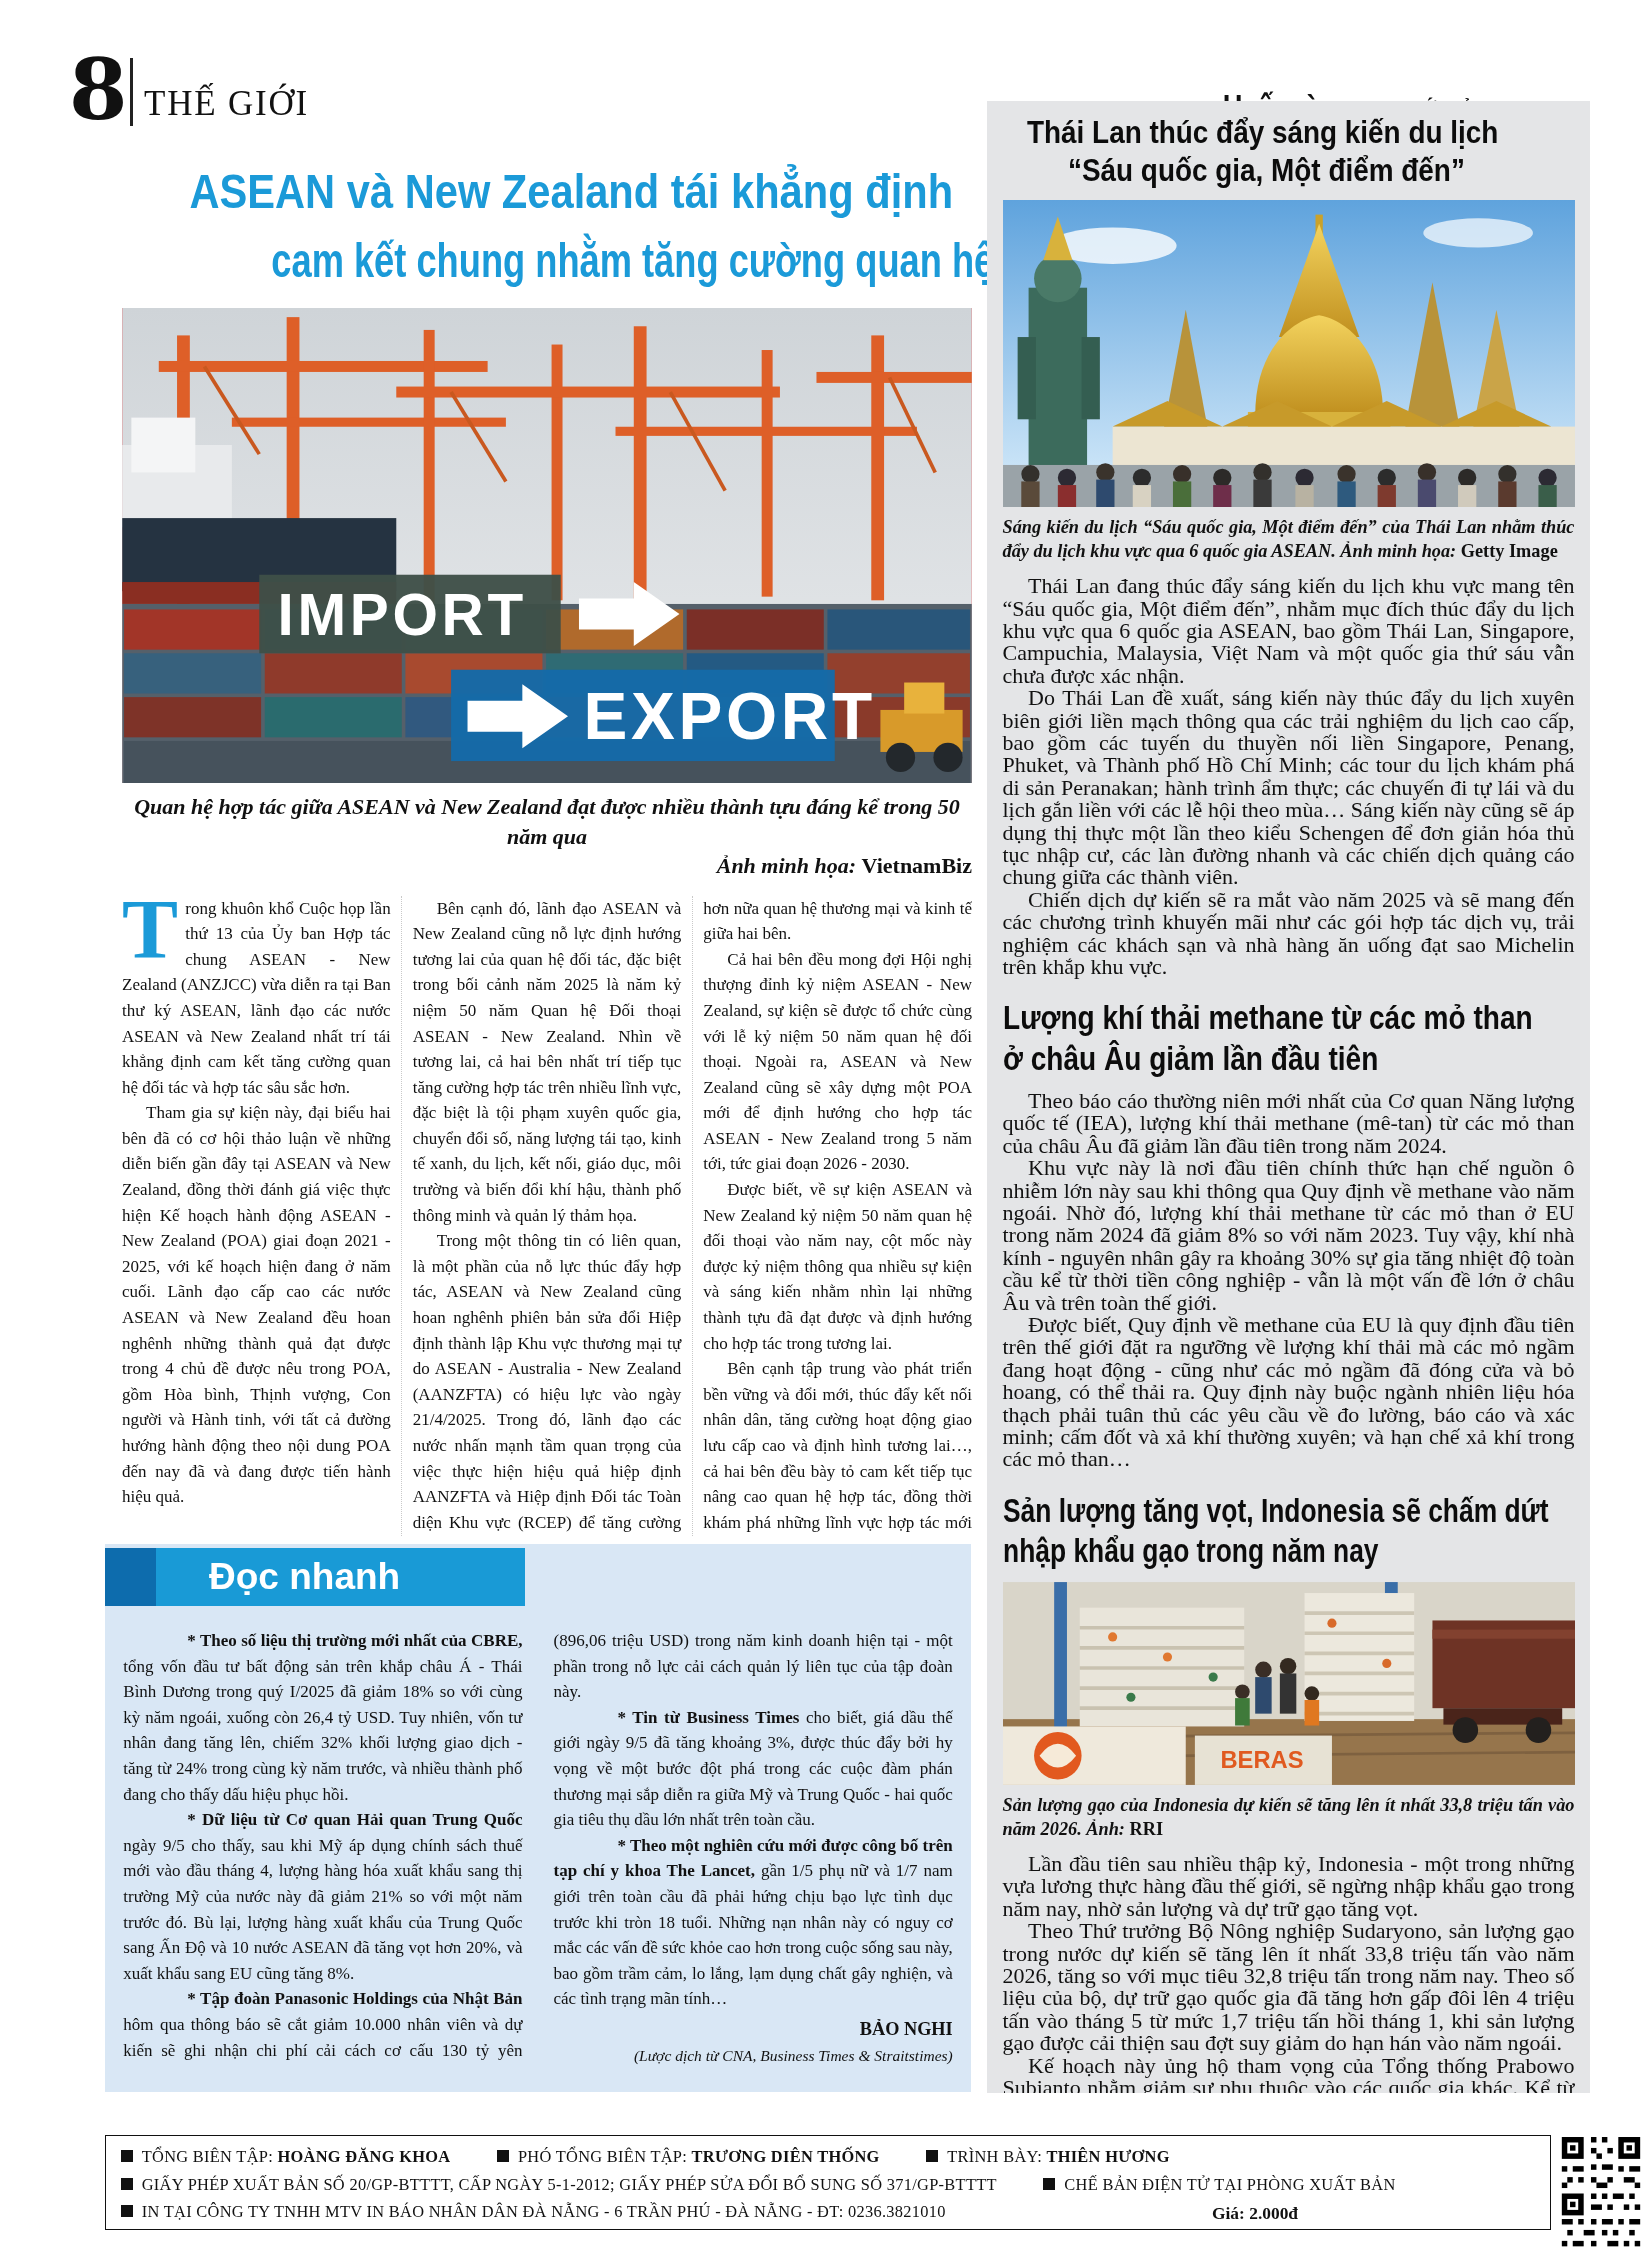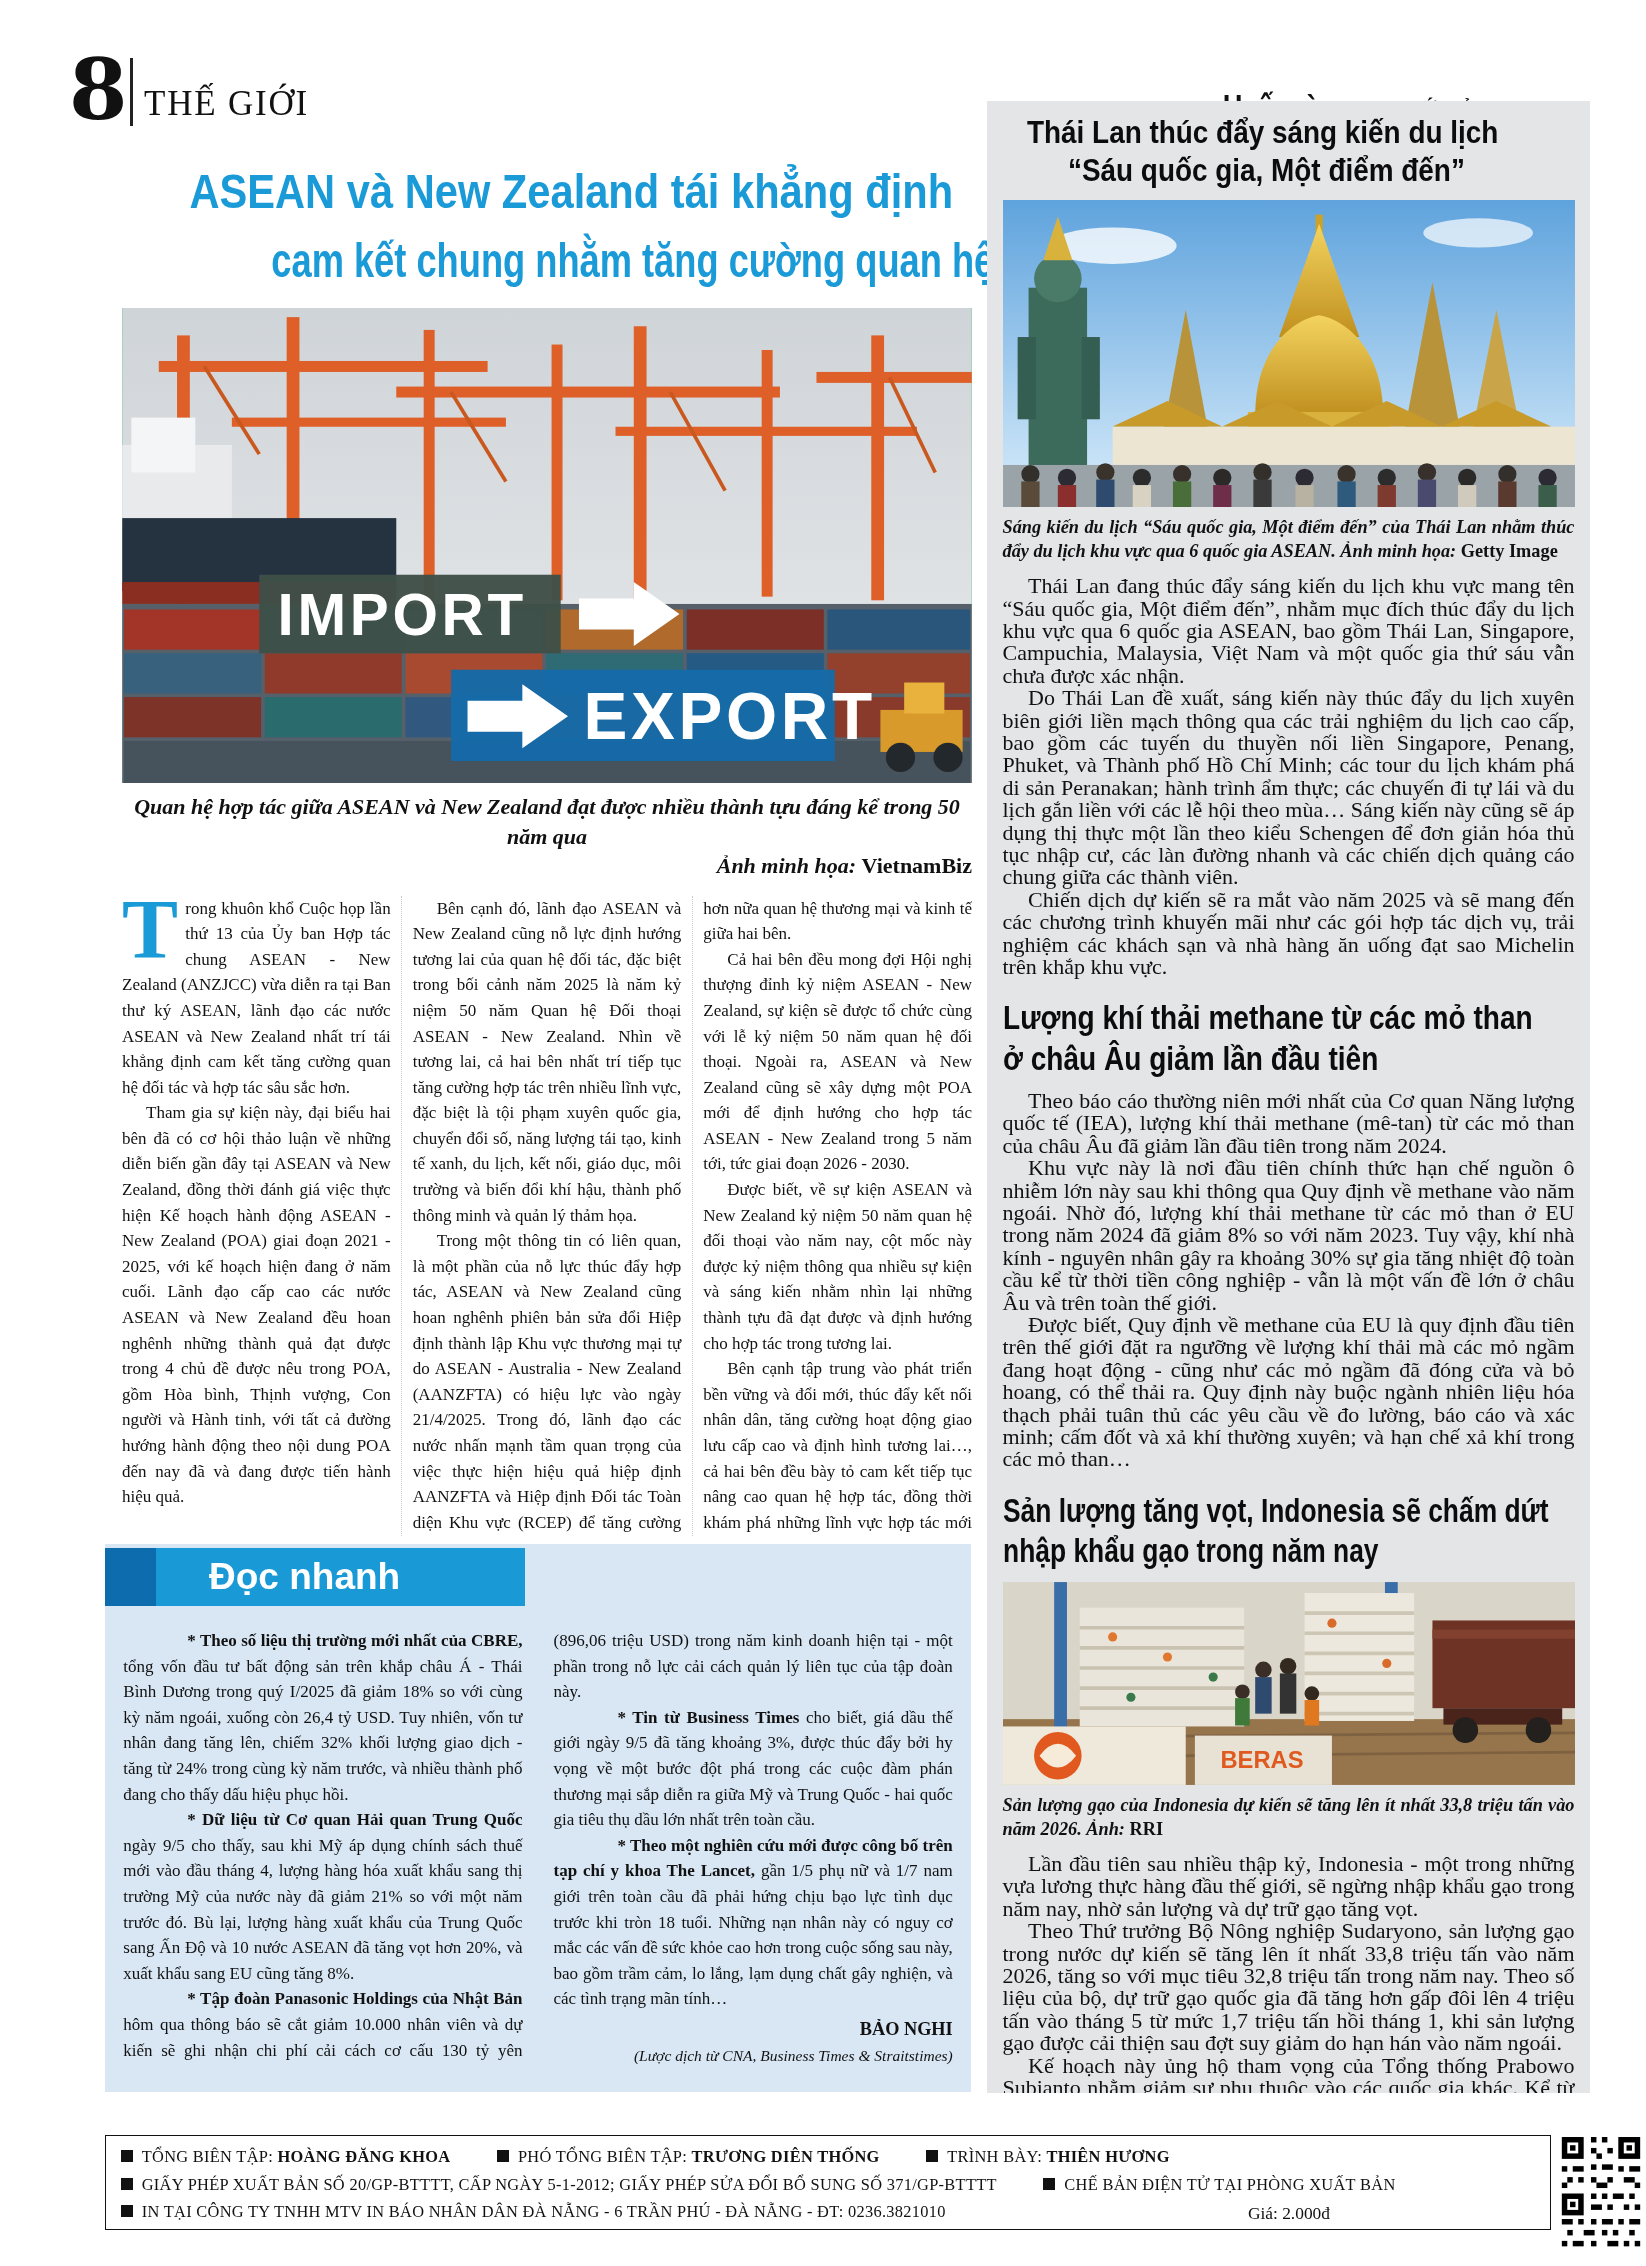--- a/index.html
+++ b/index.html
@@ -14,21 +14,21 @@
   .hdr-right { position:absolute; right:57px; top:88px; white-space:nowrap; }
   .hdr-masthead { display:inline-block; font-family:"Liberation Sans", sans-serif; font-weight:bold; font-size:38px; transform:scaleX(.72); transform-origin:right center; letter-spacing:-0.9px; vertical-align:middle; }
   .hdr-date { display:inline-block; font-size:21px; font-weight:bold; letter-spacing:0.9px; margin-left:5.5px; vertical-align:middle; font-family:"Liberation Serif", serif; }
 
   
   .main-left { position:absolute; left:122px; top:163px; width:850px; }
   .blue-head { text-align:center; color:#1b9ad8; font-family:"Liberation Sans", sans-serif; font-weight:bold; white-space:nowrap; }
   .blue-head .l1 { display:inline-block; font-size:49px; transform:scaleX(.85); transform-origin:center; }
   .blue-head .l2 { display:inline-block; font-size:49px; transform:scaleX(.74); transform-origin:center; margin-top:12.8px; }
 
-  .main-photo { position:relative; width:850px; height:475px; margin-top:20px; overflow:hidden; background:#22c55e; }
+  .main-photo { position:relative; width:850px; height:475px; margin-top:20px; overflow:hidden; background:#ef4444; }
 
   .main-caption { margin-top:9.1px; font-size:22px; font-weight:bold; font-style:italic; text-align:center; line-height:1.35; }
   .main-caption .credit-line { display:block; text-align:right; }
   .credit-name { font-style:normal; }
 
   .article-cols { margin-top:14.6px; height:640px; overflow:hidden;
     column-count:3; column-gap:22px; column-rule:0.9px dotted #c9c9c9;
     font-size:17px; line-height:25.6px; text-align:justify; }
   .article-cols p { text-indent:24px; }
   .article-cols p.first { text-indent:0; }
@@ -57,21 +57,21 @@
   .rp-byline { text-align:right; font-weight:bold; font-size:18.3px; margin-top:5.5px; }
   .rp-credit { text-align:right; font-style:italic; font-size:15.5px; margin-bottom:9.1px; }
   .sec-gap { margin-top:20px; }
 
   
   .footer-box { position:absolute; left:105px; top:2135px; width:1446px; height:95px; border:1.8px solid #111; padding:7.3px 14.6px; }
   .f-row { font-size:16.4px; letter-spacing:0.3px; line-height:27.4px; white-space:nowrap; }
   .f-row .blt { display:inline-block; width:12px; height:12px; background:#111; margin-right:9.1px; }
   .f-row .seg { margin-right:42px; }
   .f-row b { font-weight:bold; }
-  .f-price { position:absolute; right:220px; bottom:5.5px; font-weight:normal; font-size:17.4px; }
+  .f-price { position:absolute; right:252px; bottom:5.5px; font-weight:bold; font-size:17.4px; }
   .qr { position:absolute; left:1560px; top:2135px; }
 
   svg text { font-family:"Liberation Sans", sans-serif; }
 </style>
 </head>
 <body>
 
 <div id="page">
 
   <div class="hdr-num">8</div>

